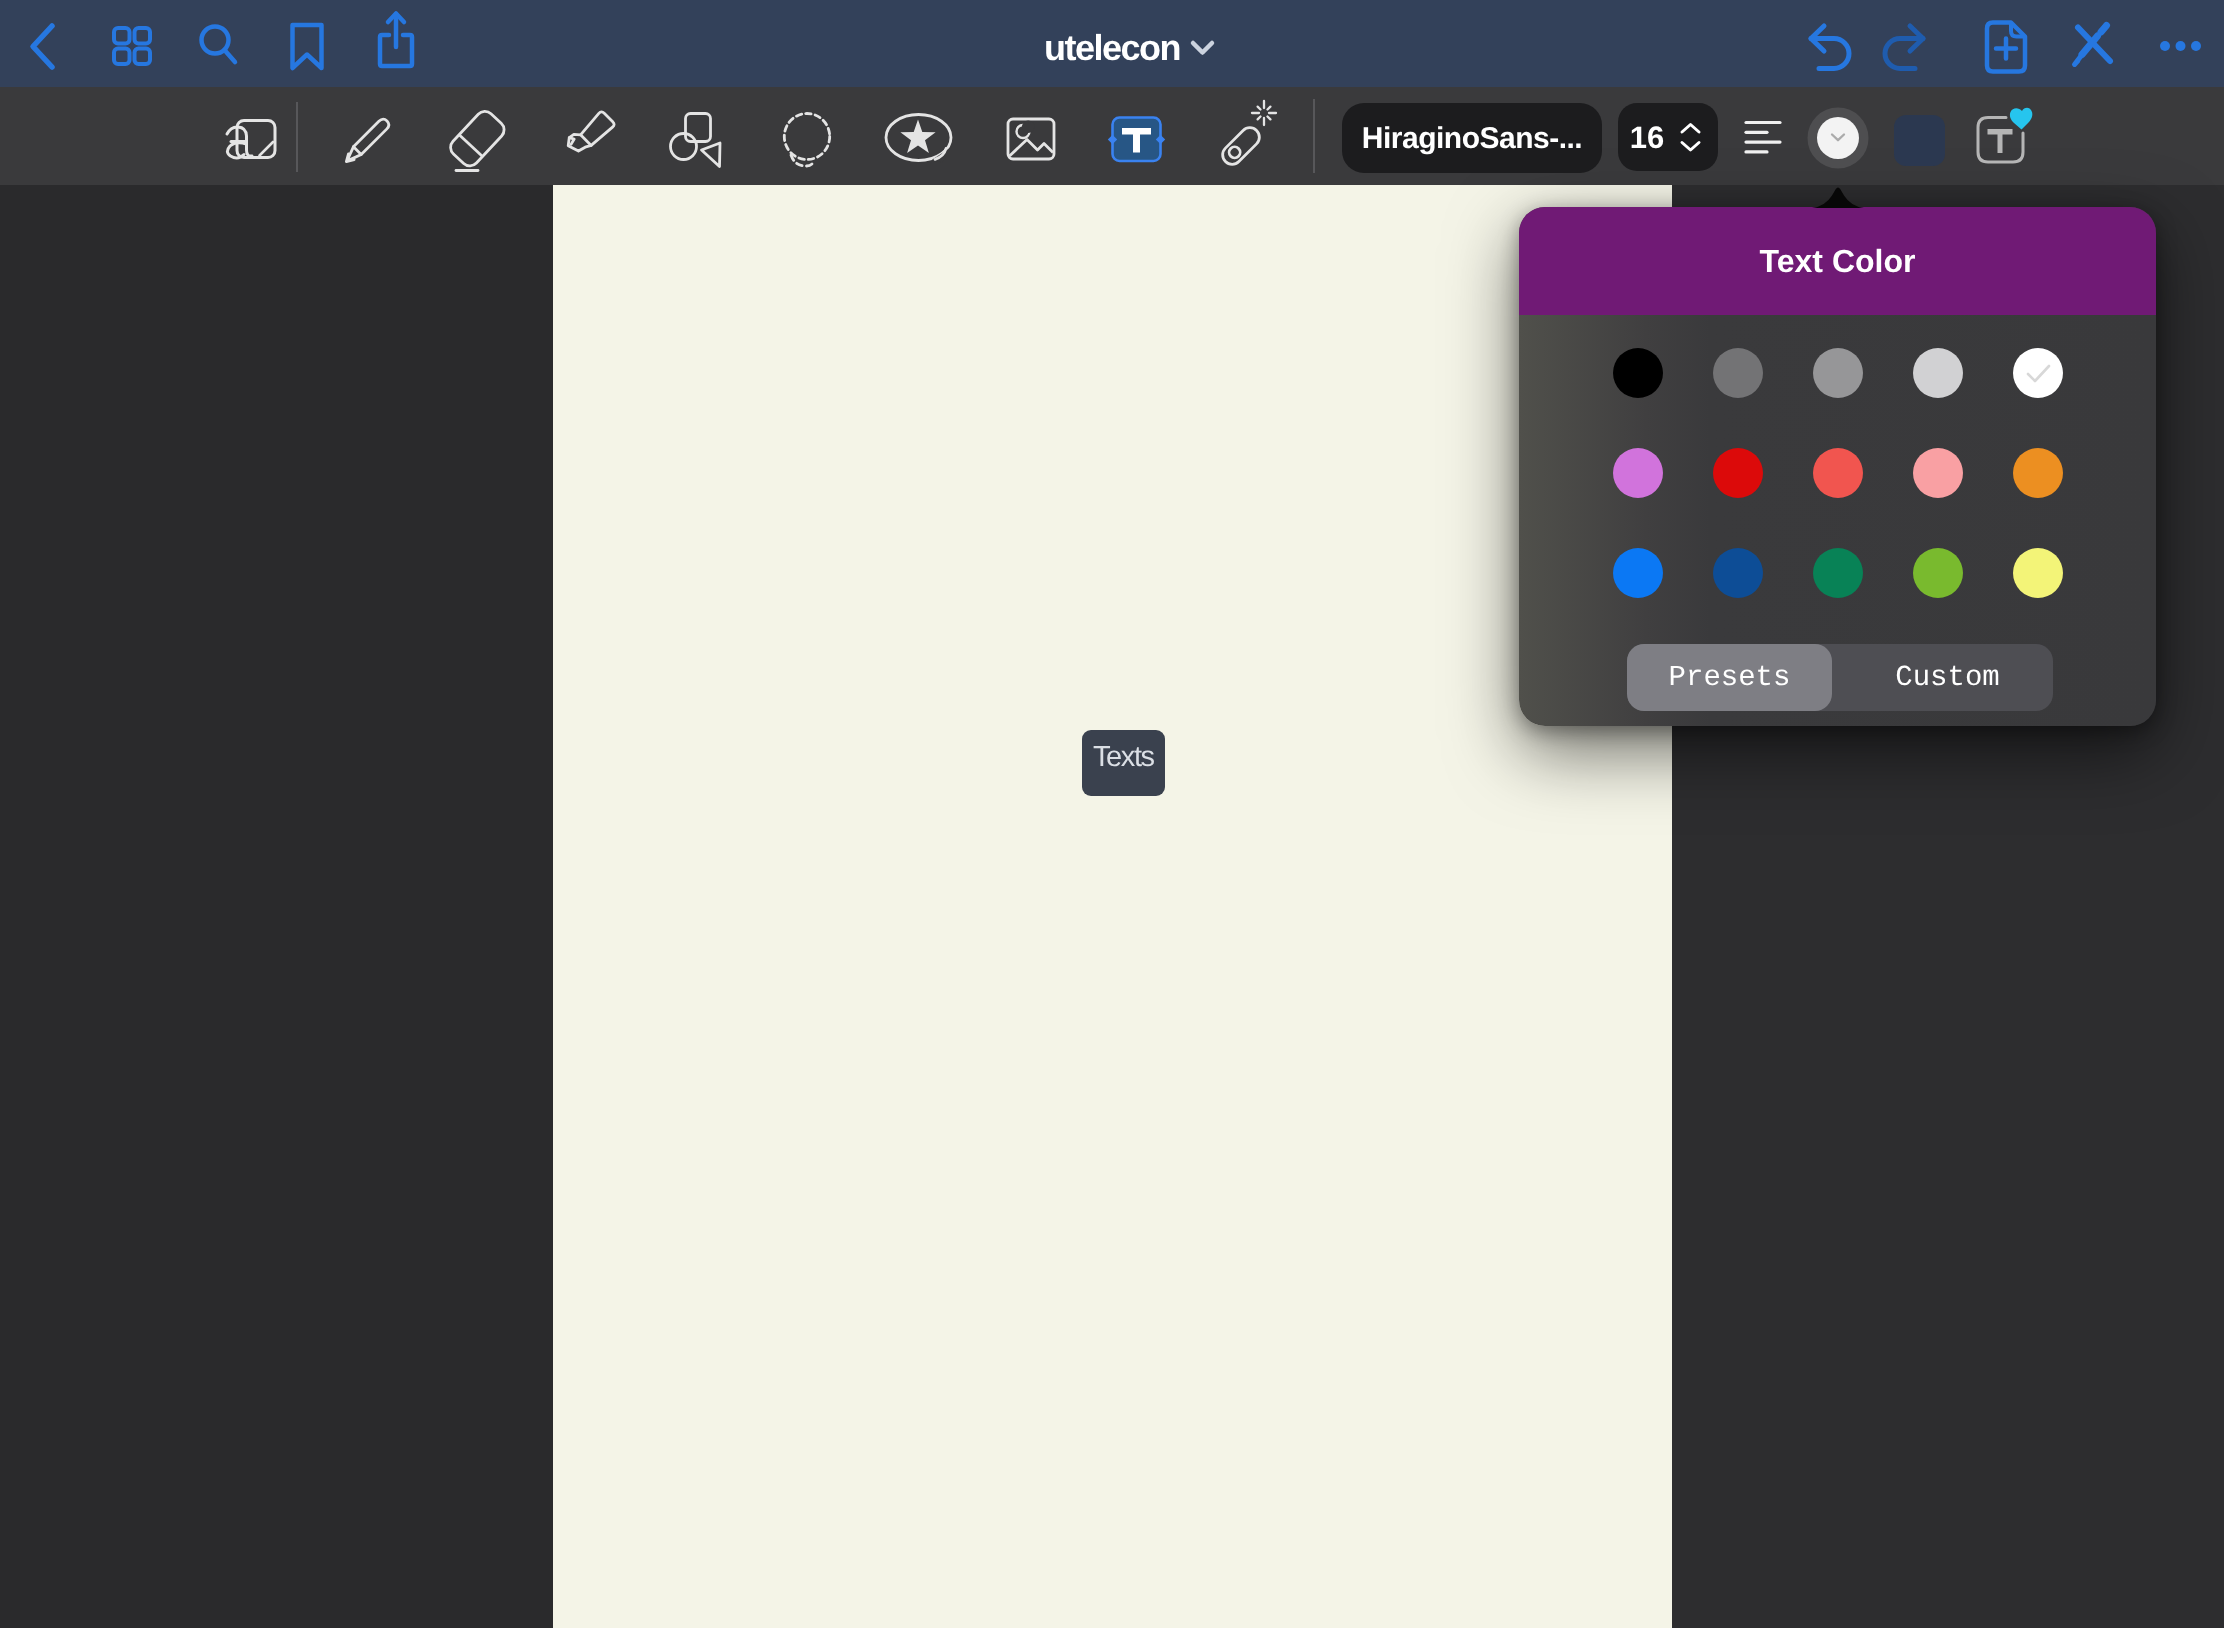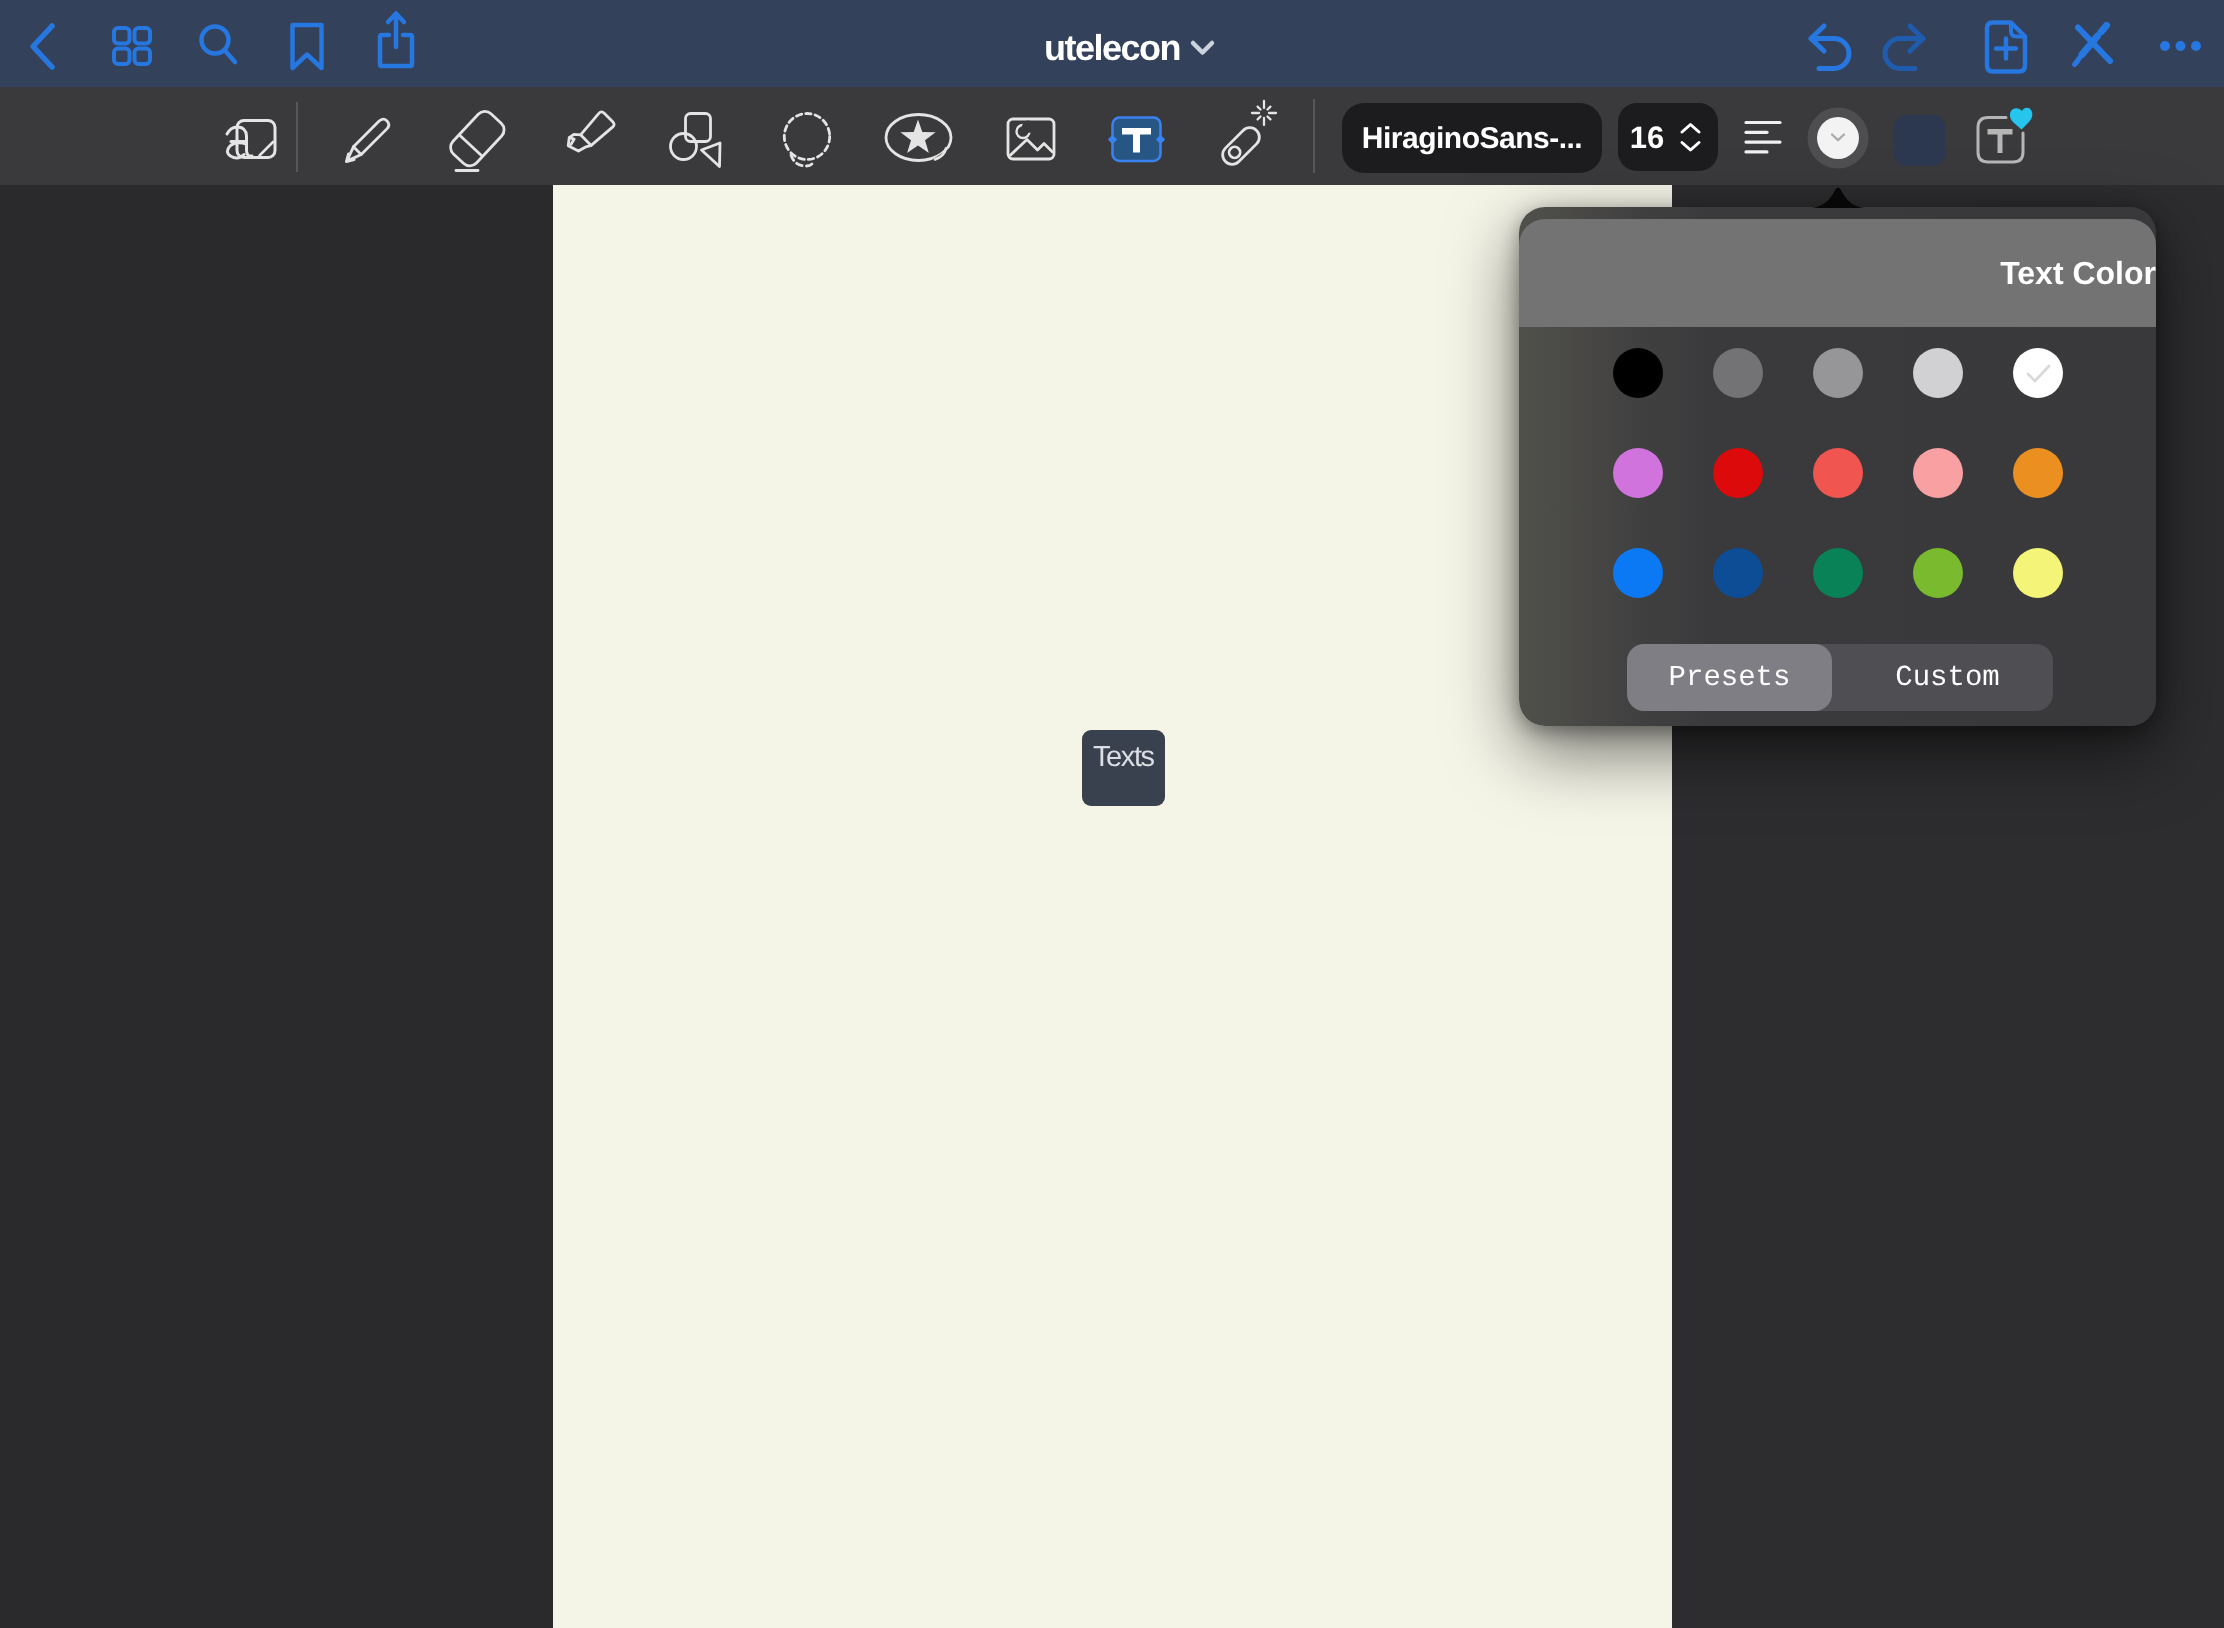--- a/index.html
+++ b/index.html
@@ -5,28 +5,28 @@
   * { margin:0; padding:0; box-sizing:border-box; -webkit-font-smoothing:antialiased; text-rendering:geometricPrecision; }
   html,body { width:2224px; height:1628px; overflow:hidden; background:#2a2a2c;
     font-family:"Liberation Sans", sans-serif; }
   .abs { position:absolute; }
   #topbar { position:absolute; left:0; top:0; width:2224px; height:87px; background:#33415a; }
   #toolbar { position:absolute; left:0; top:87px; width:2224px; height:98px; background:#3a3a3c; }
   #paper { position:absolute; left:553px; top:185px; width:1119px; height:1443px; background:#f4f4e7; }
   #rightbg { position:absolute; left:1672px; top:185px; width:552px; height:1443px; background:#2d2d2f; }
   #title { position:absolute; left:0; top:0; width:2224px; height:87px; text-align:center;
     line-height:95px; color:#fff; font-size:36px; font-weight:700; letter-spacing:-1.5px;border-radius:6px; }
-  #textsbox { position:absolute; left:1082px; top:730px; width:83px; height:76px;
+  #textsbox { position:absolute; left:1082px; top:730px; width:83px; height:66px;
     background:#3a414e; border-radius:9px; color:#dbdfe5; font-size:29px; letter-spacing:-1.4px; padding:11px 0 0 11px; }
   #popover { position:absolute; left:1519px; top:207px; width:637px; height:519px;
     border-radius:26px; background:linear-gradient(to right,#50504b 0%,#403f40 20%,#3a3a3c 30%,#39393b 100%);
     box-shadow: 0 25px 70px rgba(0,0,0,0.55), 0 5px 20px rgba(0,0,0,0.35); }
   #pophead { position:absolute; left:1519px; top:207px; width:637px; height:108px;
-    border-radius:26px 26px 0 0; background:#737373; color:#fff; text-align:right;
-    line-height:108px; font-size:32px; font-weight:700; letter-spacing:0;margin-top:12px; }
+    border-radius:26px 26px 0 0; background:#701a75; color:#fff; text-align:center;
+    line-height:108px; font-size:32px; font-weight:700; letter-spacing:0; }
   .sw { position:absolute; width:50px; height:50px; border-radius:50%; }
   #seg { position:absolute; left:1627px; top:644px; width:426px; height:67px;
     border-radius:17px; background:#4e4e53; }
   #segthumb { position:absolute; left:1627px; top:644px; width:205px; height:67px;
     border-radius:17px; background:#7e7e84; }
   .seglbl { position:absolute; top:644px; height:67px; line-height:67px; color:#fff;
     font-size:29px; text-align:center;font-family:Liberation Mono, monospace; }
 </style>
 </head>
 <body>

